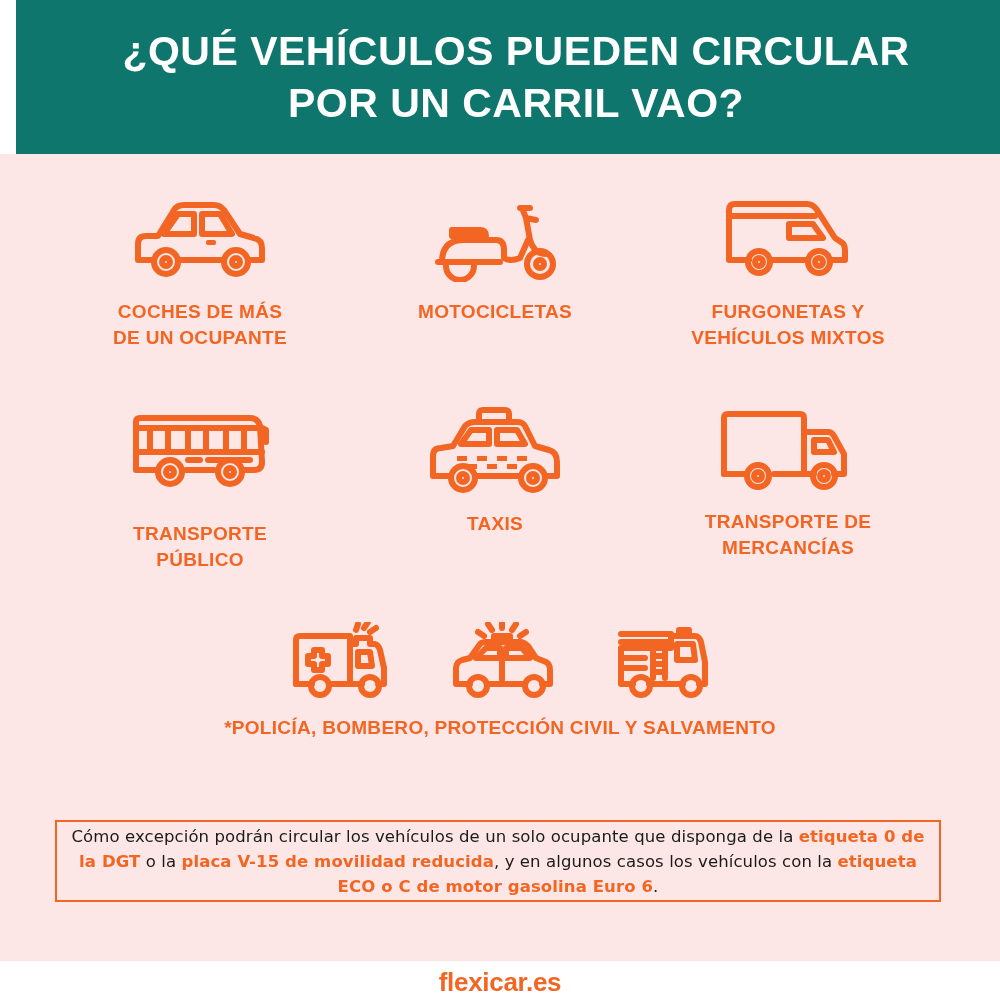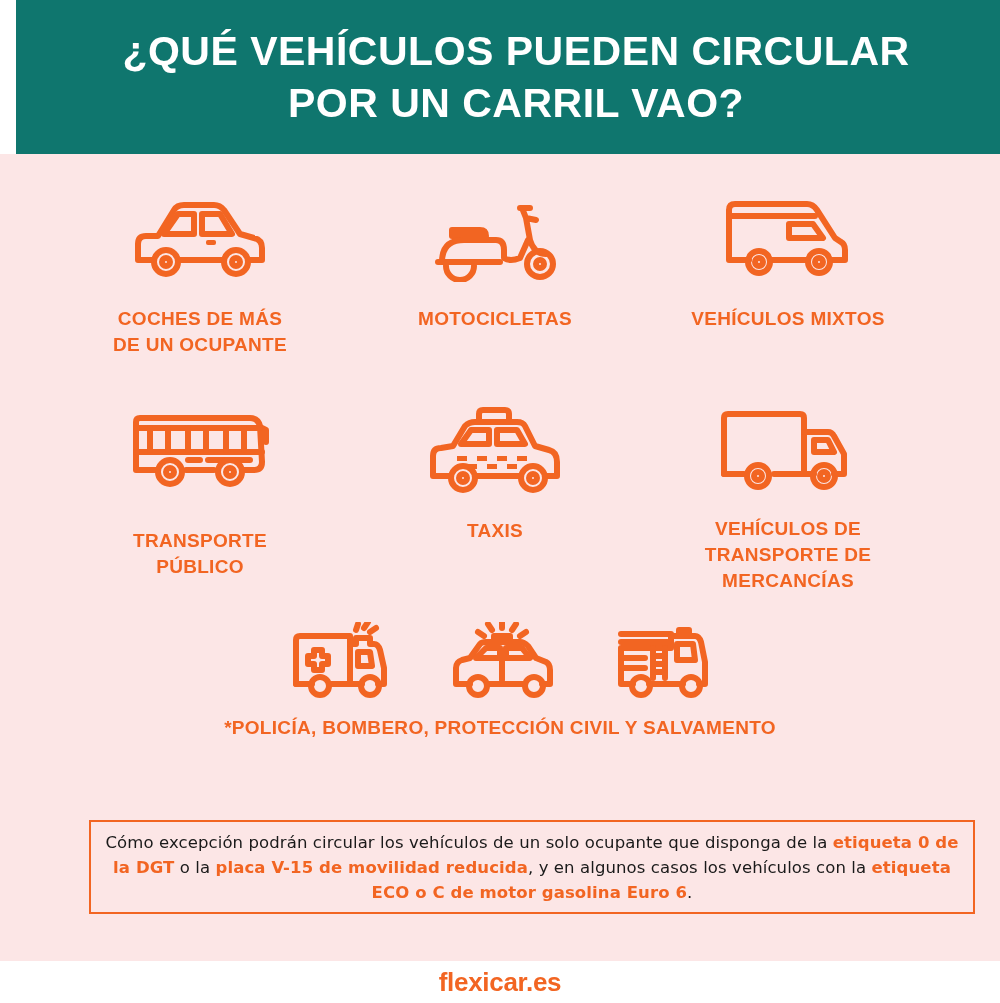--- a/index.html
+++ b/index.html
@@ -24,41 +24,41 @@
       position: absolute; left: 0; top: 154px; width: 1000px; height: 807px;
       background: #fce6e6;
     }
     .item {
       position: absolute; width: 300px;
       display: flex; flex-direction: column; align-items: center;
     }
     .item svg { display: block; }
     .label {
       color: #f26522; font-weight: 700; font-size: 19px; line-height: 26px;
-      text-align: center; margin-top: 24px;
+      text-align: center; margin-top: 17px;
       font-family: "Liberation Sans", sans-serif;
       letter-spacing: 0.3px;
     }
     .icon-stroke { fill: none; stroke: #f26522; stroke-width: 6; stroke-linejoin: round; stroke-linecap: round; }
     .icon-fill { fill: #f26522; }
     .priority-icons {
       position: absolute; left: 290px; top: 620px; width: 420px; height: 80px;
       display: flex; justify-content: space-between; align-items: flex-end;
     }
     .priority-text {
       position: absolute; left: 100px; top: 714px; width: 800px;
       color: #f26522; font-weight: 700; font-size: 19px; line-height: 27px;
       text-align: center; font-family: "Liberation Sans", sans-serif;
       letter-spacing: 0.3px;
     }
     .note-box {
-      position: absolute; left: 55px; top: 820px; width: 886px; height: 94px;
+      position: absolute; left: 55px; top: 820px; width: 886px; height: 82px;
       border: 2px solid #f26522;
       box-sizing: border-box;
-      display: flex; align-items: center; justify-content: center; margin-left: 34px;
+      display: flex; align-items: center; justify-content: center;
     }
     .note-text {
       color: #1a1a1a; font-size: 16.5px; line-height: 25px; text-align: center;
       font-family: "DejaVu Sans", sans-serif; letter-spacing: 0.1px;
       width: 860px;
     }
     .hl { color: #f26522; font-weight: 700; }
     .footer-brand {
       position: absolute; left: 0; top: 962px; width: 1000px; height: 41px;
       display: flex; align-items: center; justify-content: center;
@@ -112,20 +112,21 @@
   <svg width="130" height="82" viewBox="0 0 130 82">
     <path class="icon-stroke" d="M6 60 L6 10 Q6 4 12 4 L84 4 Q90 4 94 10 L112 38 L118 42 Q122 44 122 50 L122 60 L108 60 M84 60 L48 60 M26 60 L6 60"></path>
     <path class="icon-stroke" d="M6 16 L92 16"></path>
     <path class="icon-stroke" d="M66 24 L90 24 L100 38 L66 38 Z"></path>
     <circle class="icon-stroke" cx="36" cy="62" r="11"></circle>
     <circle class="icon-stroke" cx="96" cy="62" r="11"></circle>
     <circle class="icon-stroke" cx="36" cy="62" r="4"></circle>
     <circle class="icon-stroke" cx="96" cy="62" r="4"></circle>
   </svg>
   <div class="label">
+    <div>FURGONETAS Y</div>
     <div>VEHÍCULOS MIXTOS</div>
   </div>
 </div>
 
 <div class="item" style="left:50px; top:414px;gap:12px;">
   <svg width="140" height="78" viewBox="0 0 140 78">
     <path class="icon-stroke" d="M6 56 L6 8 Q6 4 10 4 L120 4 Q128 4 130 12 L132 48 Q132 56 124 56 L114 56 M84 56 L56 56 M26 56 L6 56"></path>
     <path class="icon-stroke" d="M132 14 L136 16 L136 28"></path>
     <path class="icon-stroke" d="M6 14 L130 14 M6 38 L132 38"></path>
     <path class="icon-stroke" d="M20 14 L20 36 M38 14 L38 36 M58 14 L58 36 M76 14 L76 36 M96 14 L96 36 M114 14 L114 36"></path>
@@ -167,21 +168,20 @@
   <svg width="140" height="82" viewBox="0 0 140 82">
     <path class="icon-stroke" d="M6 64 L6 8 Q6 4 10 4 L82 4 Q86 4 86 8 L86 64"></path>
     <path class="icon-stroke" d="M86 22 L110 22 Q114 22 116 26 L126 44 L126 64 L116 64 M96 64 L86 64 M86 64 L56 64 M26 64 L6 64"></path>
     <path class="icon-stroke" d="M96 30 L110 30 L116 42 L96 42 Z"></path>
     <circle class="icon-stroke" cx="40" cy="66" r="11"></circle>
     <circle class="icon-stroke" cx="106" cy="66" r="11"></circle>
     <circle class="icon-stroke" cx="40" cy="66" r="4"></circle>
     <circle class="icon-stroke" cx="106" cy="66" r="4"></circle>
   </svg>
   <div class="label">
-    <div>VEHÍCULOS DE</div>
     <div>TRANSPORTE DE</div>
     <div>MERCANCÍAS</div>
   </div>
 </div>
 
 <div class="priority-icons">
   <svg width="100" height="78" viewBox="0 0 100 78">
     <path class="icon-stroke" d="M66 8 L68 2 M74 6 L78 0 M80 10 L86 6"></path>
     <path class="icon-stroke" d="M6 62 L6 18 Q6 14 10 14 L60 14 L60 62"></path>
     <path class="icon-stroke" d="M60 22 L66 22 L66 16 L80 16 L80 22 L84 22 Q88 22 90 28 L94 46 L94 62 L88 62 M72 62 L40 62 M22 62 L6 62"></path>

